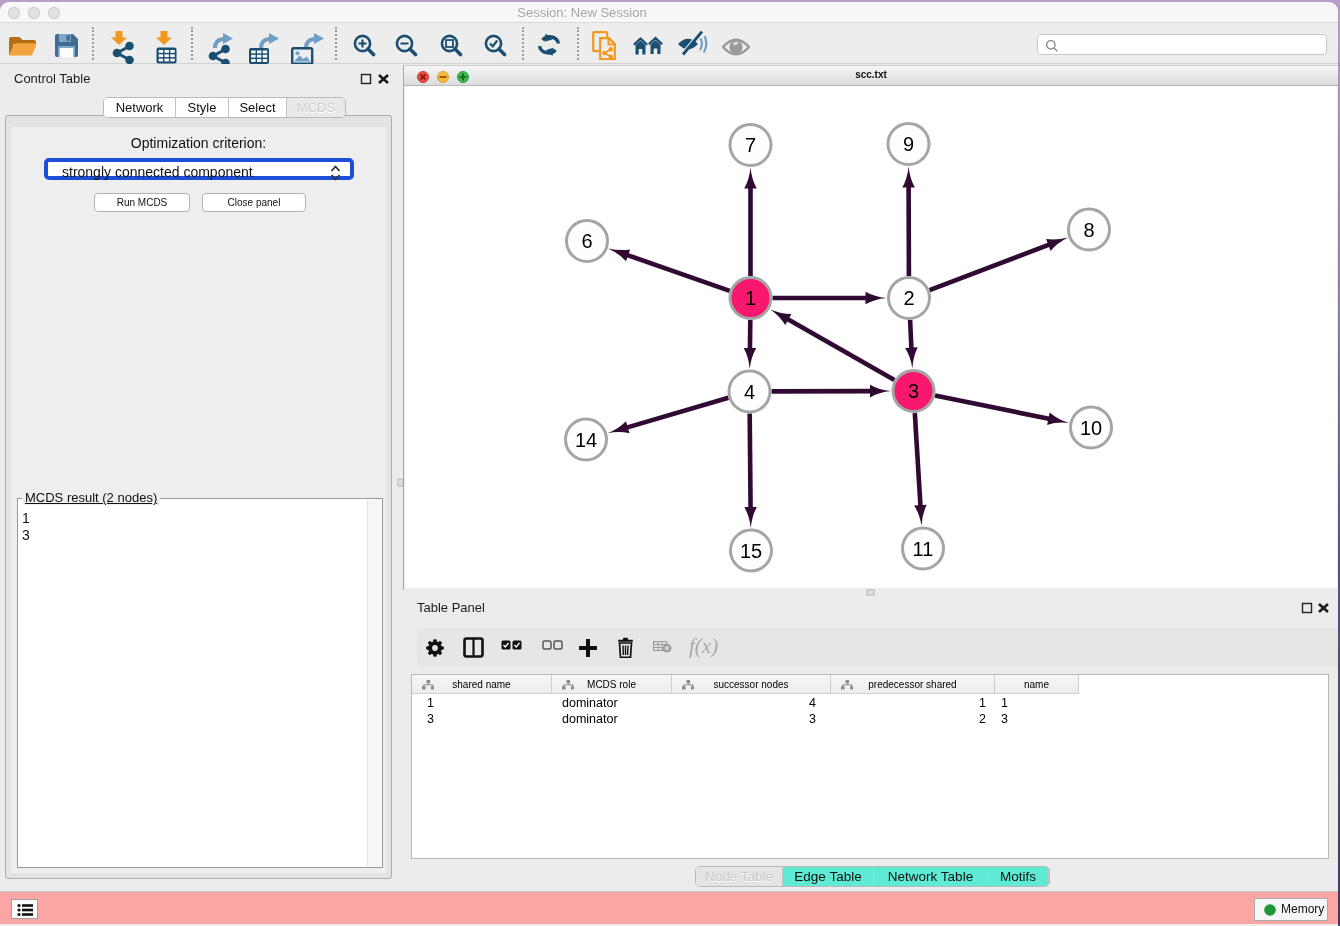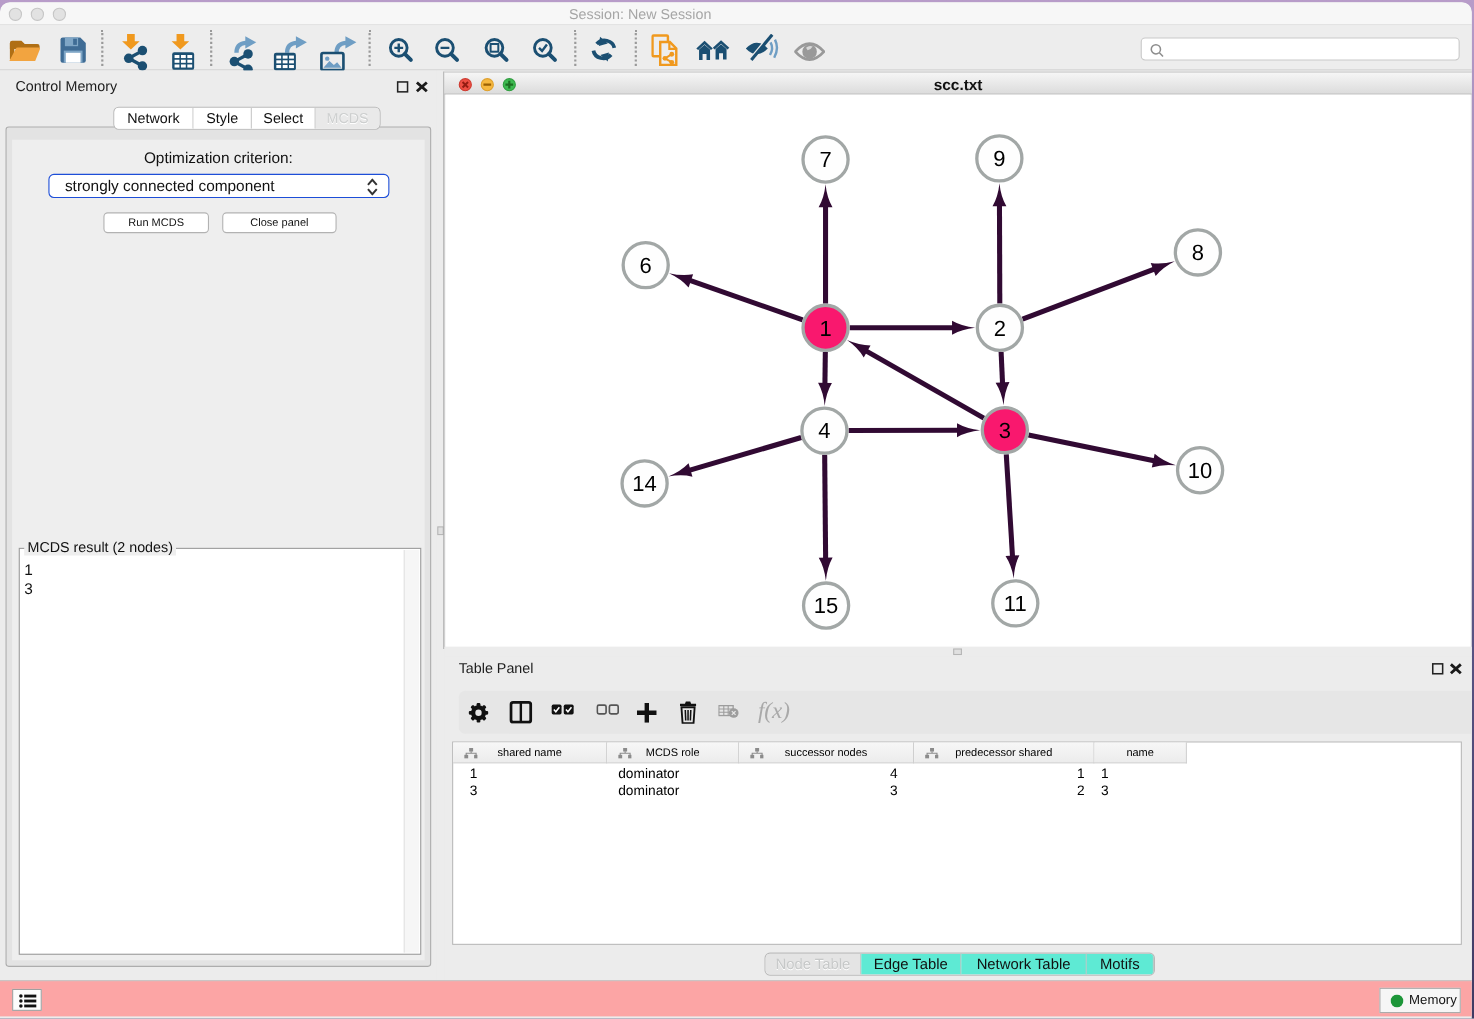--- a/index.html
+++ b/index.html
@@ -13,30 +13,30 @@
 
 #cp { position:absolute; left:0; top:62px; width:397px; height:827px; background:#ececec; }
 #cptitle { position:absolute; left:14px; top:7px; font-size:13px; color:#1c1c1c; }
 .winbtn { position:absolute; font-size:13px; color:#222; }
 #tabbox { position:absolute; left:5px; top:51px; width:387px; height:764px; border:1px solid #adadad; border-radius:3px; background:#e3e3e3; }
 #tabinner { position:absolute; left:5px; top:11px; width:375px; height:746px; background:#eeeeee; }
 #tabs { position:absolute; left:79px; top:33px; height:21px; display:flex; border:1px solid #b9b9b9; border-radius:5px; overflow:hidden; background:#fff;margin-left:24px; }
 #tabs .tab { font-size:13px; color:#111; padding:0; text-align:center; line-height:19px; border-right:1px solid #c4c4c4; background:#fff; }
 #tabs .tab.sel { background:#e9e9e9; color:#cdcfcf; text-shadow:0 1px 0 #ffffff; border-right:none; }
 #optlabel { position:absolute; left:0; top:71px; width:397px; text-align:center; font-size:14px; color:#111; }
-#dropdown { position:absolute; left:44px; top:94px; width:310px; height:22px; background:#fff; border:1px solid #1d4ed8; border-radius:5px; font-size:14px; color:#111; line-height:20px; padding-left:14px; }
+#dropdown { position:absolute; left:44px; top:94px; width:310px; height:22px; background:#fff; border:4px solid #1d4ed8; border-radius:5px; font-size:14px; color:#111; line-height:20px; padding-left:14px; }
 .btn { position:absolute; top:129px; height:19px; background:#fff; border:1px solid #b2b2b2; border-radius:4px; font-size:10px; color:#111; text-align:center; line-height:17px; }
 #groupbox { position:absolute; left:17px; top:434px; width:366px; height:370px; border:1px solid #989898; background:#fff; }
-#grouplabel { position:absolute; left:22px; top:426px; background:#eeeeee; padding:0 3px; font-size:13px; color:#111; }
+#grouplabel { position:absolute; left:22px; top:426px; background:#eeeeee; padding:0 3px; font-size:13px; color:#111;text-decoration:underline; }
 #mcdslist { position:absolute; left:19px; top:446px; width:345px; height:364px; font-size:14px; color:#111; line-height:16.5px; padding-left:3px; }
 #mcdsscroll { position:absolute; right:3px; top:436px; width:14px; height:366px; background:#f6f6f6; border-left:1px solid #e2e2e2; }
 
 #netwin { position:absolute; left:404px; top:63px; width:934px; height:525px; }
 #nettitle { position:absolute; left:0; top:0; width:934px; height:21px; background:linear-gradient(180deg,#f6f6f6,#dcdcdc); border-bottom:1px solid #b8b8b8; border-top:1px solid #cccccc; }
-#nettitle .txt { position:absolute; width:934px; text-align:center; top:3px; font-size:14px; font-weight:700; color:#111; }
+#nettitle .txt { position:absolute; width:934px; text-align:center; top:3px; font-size:10px; font-weight:700; color:#111; }
 .light { position:absolute; top:4.5px; width:12.2px; height:12.2px; border-radius:50%; } .light svg { position:absolute; left:0.1px; top:0.1px; }
 #canvas { position:absolute; left:1px; top:21px; width:932px; height:502px; background:#fff; }
 
 #vsplit { position:absolute; left:397px; top:62px; width:7px; height:829px; background:#ececec; }
 #hsplit { position:absolute; left:404px; top:586px; width:936px; height:9px; background:#ececec; }
 
 #tp { position:absolute; left:404px; top:595px; width:936px; height:296px; background:#ececec; }
 #tptitle { position:absolute; left:13px; top:3px; font-size:13px; color:#1c1c1c; }
 #tptoolbar { position:absolute; left:13px; top:31px; width:1316px; height:39px; background:#e6e6e6; border-radius:6px; }
 #tbl { position:absolute; left:7px; top:77px; width:918px; height:185px; background:#fff; border:1px solid #b9b9b9; }
@@ -209,21 +209,21 @@
         <path d="M10.8,6.3 Q13.5,4 16.8,5.2 Q15.2,8 12.2,8.6 Z" fill="#d8d8d8"></path>
       </svg>
       <div id="searchbox">
         <svg style="position:absolute;left:7px;top:3.5px" width="14" height="14">
           <circle cx="5.8" cy="5.8" r="4.2" fill="none" stroke="#8d8d8d" stroke-width="1.4"></circle>
           <line x1="9" y1="9" x2="12.3" y2="12.3" stroke="#8d8d8d" stroke-width="1.4"></line>
         </svg>
       </div>
     </div>
   <div id="cp">
-    <div id="cptitle">Control Memory</div>
+    <div id="cptitle">Control Table</div>
     <svg class="winbtn" style="left:360px;top:9px" width="12" height="12">
         <rect x="1.5" y="1.5" width="9" height="9" fill="none" stroke="#222" stroke-width="1.4"></rect>
       </svg>
     <svg class="winbtn" style="left:377px;top:9px" width="13" height="12">
         <path d="M2,2 L11,10 M11,2 L2,10" stroke="#1a1a1a" stroke-width="2.6"></path>
       </svg>
     <div id="tabbox">
         <div id="tabinner"></div>
       </div>
     <div id="tabs">

